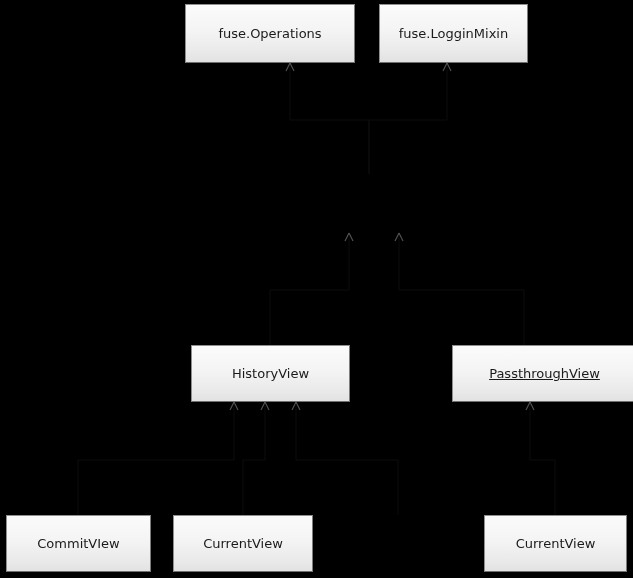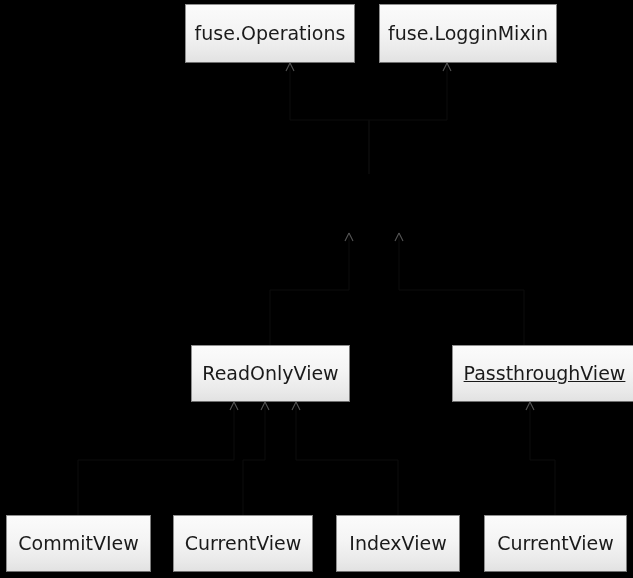--- a/index.html
+++ b/index.html
@@ -31,21 +31,21 @@
     position: absolute;
     box-sizing: border-box;
     display: flex;
     align-items: center;
     justify-content: center;
     background: linear-gradient(to bottom, #fbfbfb 0%, #f4f4f4 45%, #eaeaea 80%, #e2e2e2 100%);
     border: 1px solid #8f8f8f;
     border-bottom-color: #6f6f6f;
     border-right-color: #7d7d7d;
     color: #1a1a1a;
-    font-size: 19px;
+    font-size: 13px;
     line-height: 1;
     text-align: center;
     white-space: nowrap;
   }
   .node-label {
     display: block;
     padding: 0 4px;
   }
 </style>
 </head>
@@ -66,34 +66,31 @@
       <path d="M 243 515 L 243 460 L 265 460 L 265 402" fill="none" stroke="#0d0d0d" stroke-width="1"></path>
       <path d="M 265 402 L 261 410 M 265 402 L 269 410" fill="none" stroke="#555555" stroke-width="1.1"></path>
       <path d="M 398 515 L 398 460 L 296 460 L 296 402" fill="none" stroke="#0d0d0d" stroke-width="1"></path>
       <path d="M 296 402 L 292 410 M 296 402 L 300 410" fill="none" stroke="#555555" stroke-width="1.1"></path>
       <path d="M 555 515 L 555 460 L 530 460 L 530 402" fill="none" stroke="#0d0d0d" stroke-width="1"></path>
       <path d="M 530 402 L 526 410 M 530 402 L 534 410" fill="none" stroke="#555555" stroke-width="1.1"></path>
     </svg>
 <div class="node" style="left: 185px; top: 4px; width: 170px; height: 59px;">
       <span class="node-label">fuse.Operations</span>
     </div>
-    <div class="node" style="left: 379px; top: 4px; width: 178px; height: 59px;">
+    <div class="node" style="left: 379px; top: 4px; width: 149px; height: 59px;">
       <span class="node-label">fuse.LogginMixin</span>
     </div>
     <div class="node" style="left: 191px; top: 345px; width: 159px; height: 57px;">
-      <span class="node-label">ReadOnlyView</span>
+      <span class="node-label">HistoryView</span>
     </div>
     <div class="node" style="left: 452px; top: 345px; width: 185px; height: 57px; text-decoration: underline;">
       <span class="node-label">PassthroughView</span>
     </div>
     <div class="node" style="left: 6px; top: 515px; width: 145px; height: 57px; justify-content: center;">
       <span class="node-label">CommitVIew</span>
     </div>
     <div class="node" style="left: 173px; top: 515px; width: 140px; height: 57px;">
       <span class="node-label">CurrentView</span>
     </div>
-    <div class="node" style="left: 336px; top: 515px; width: 124px; height: 57px;">
-      <span class="node-label">IndexView</span>
-    </div>
     <div class="node" style="left: 484px; top: 515px; width: 143px; height: 57px;">
       <span class="node-label">CurrentView</span>
     </div>
   </div>
 
 </body></html>

